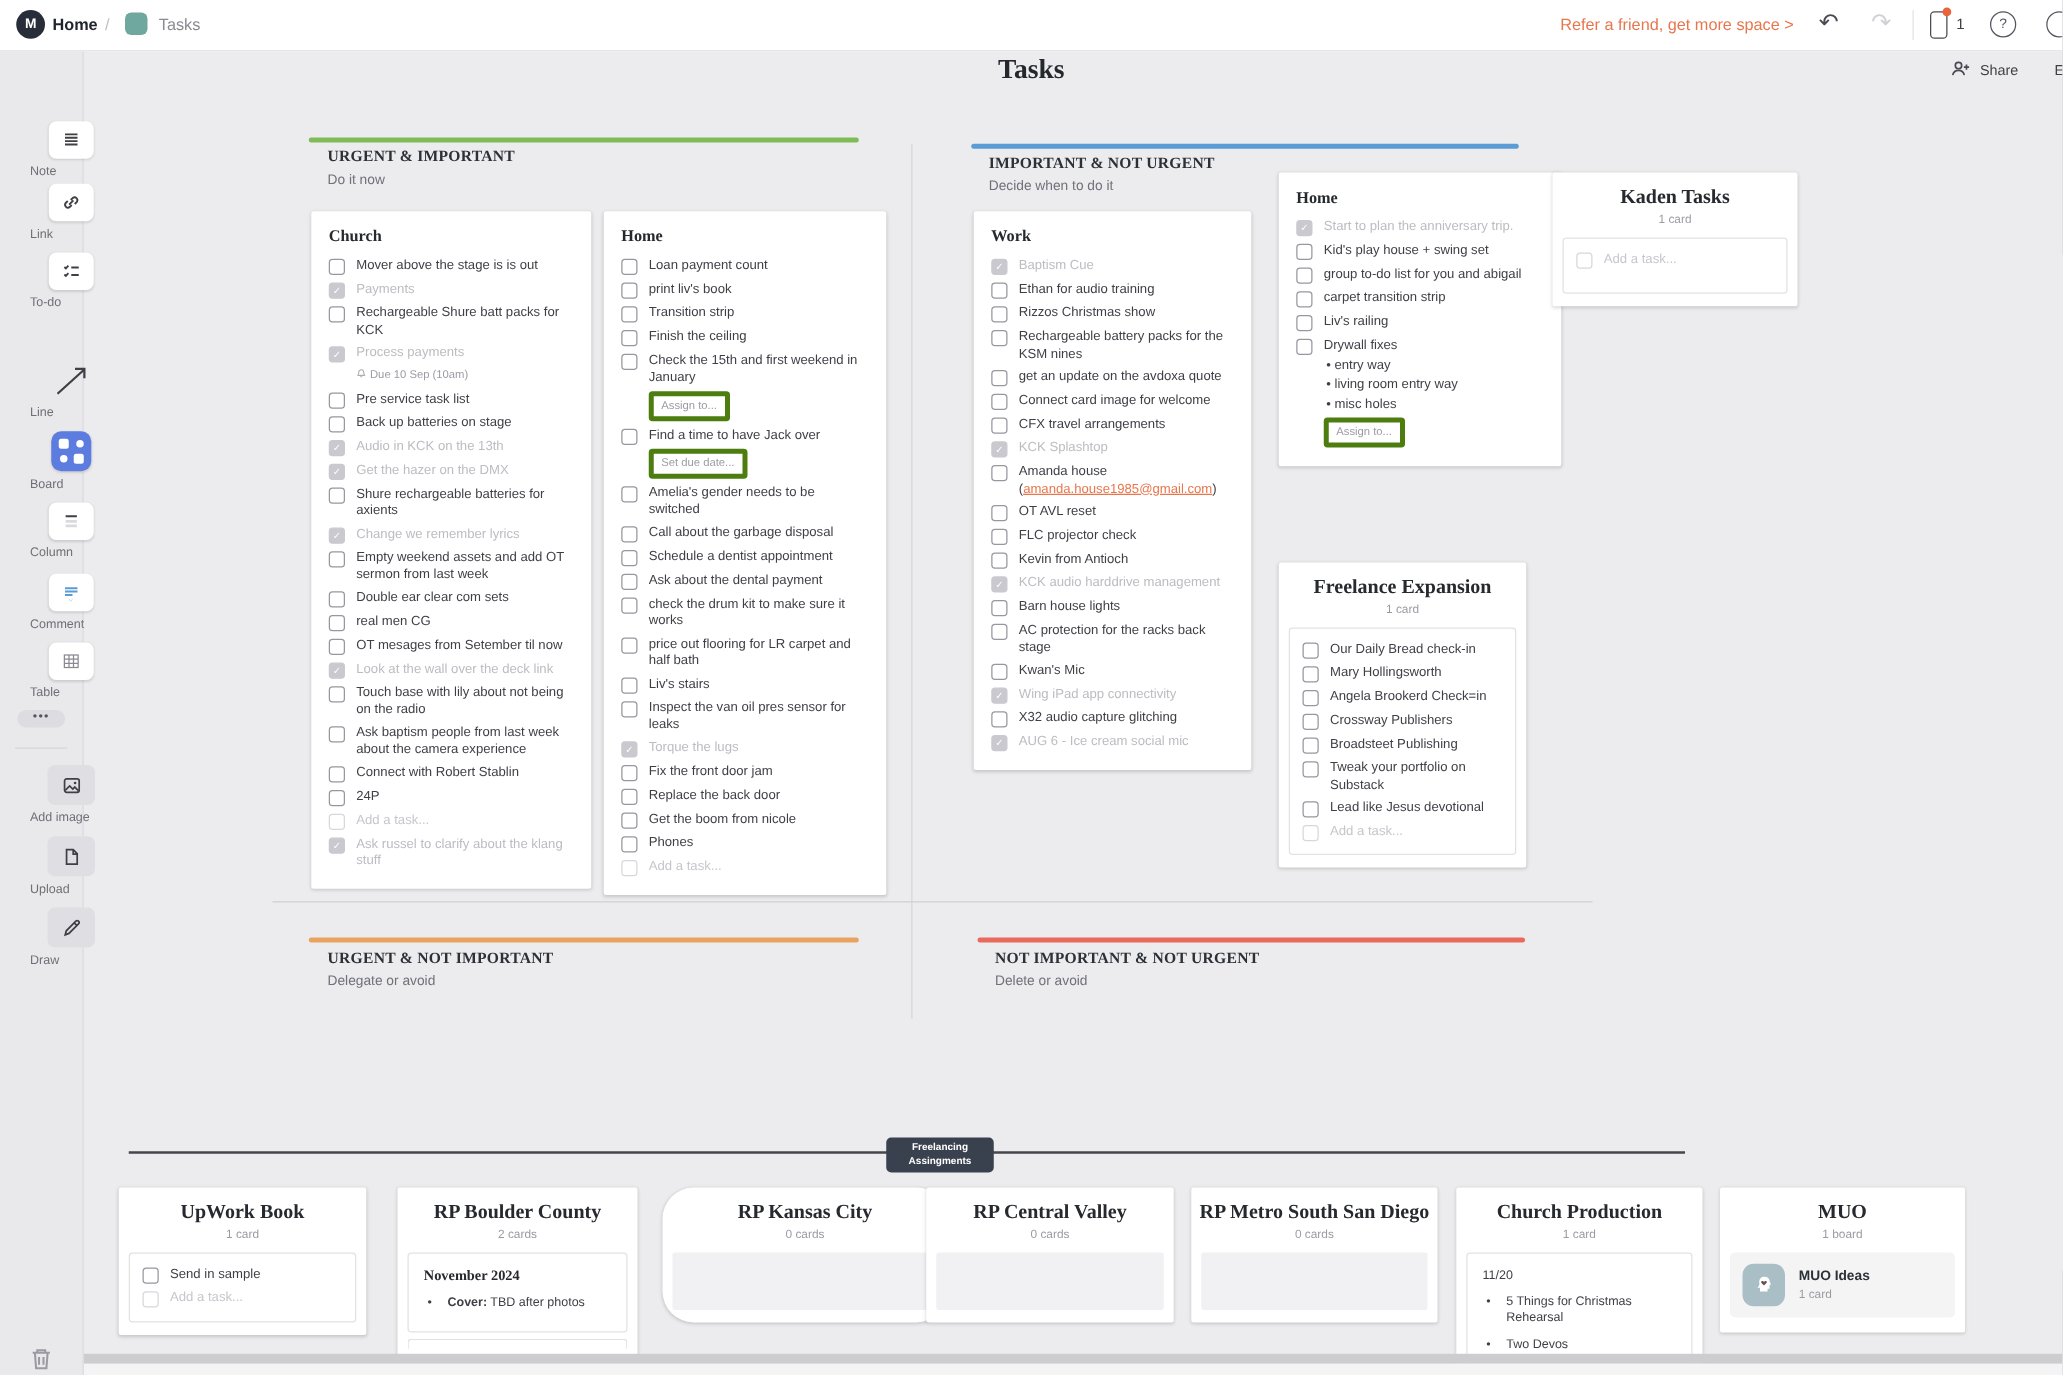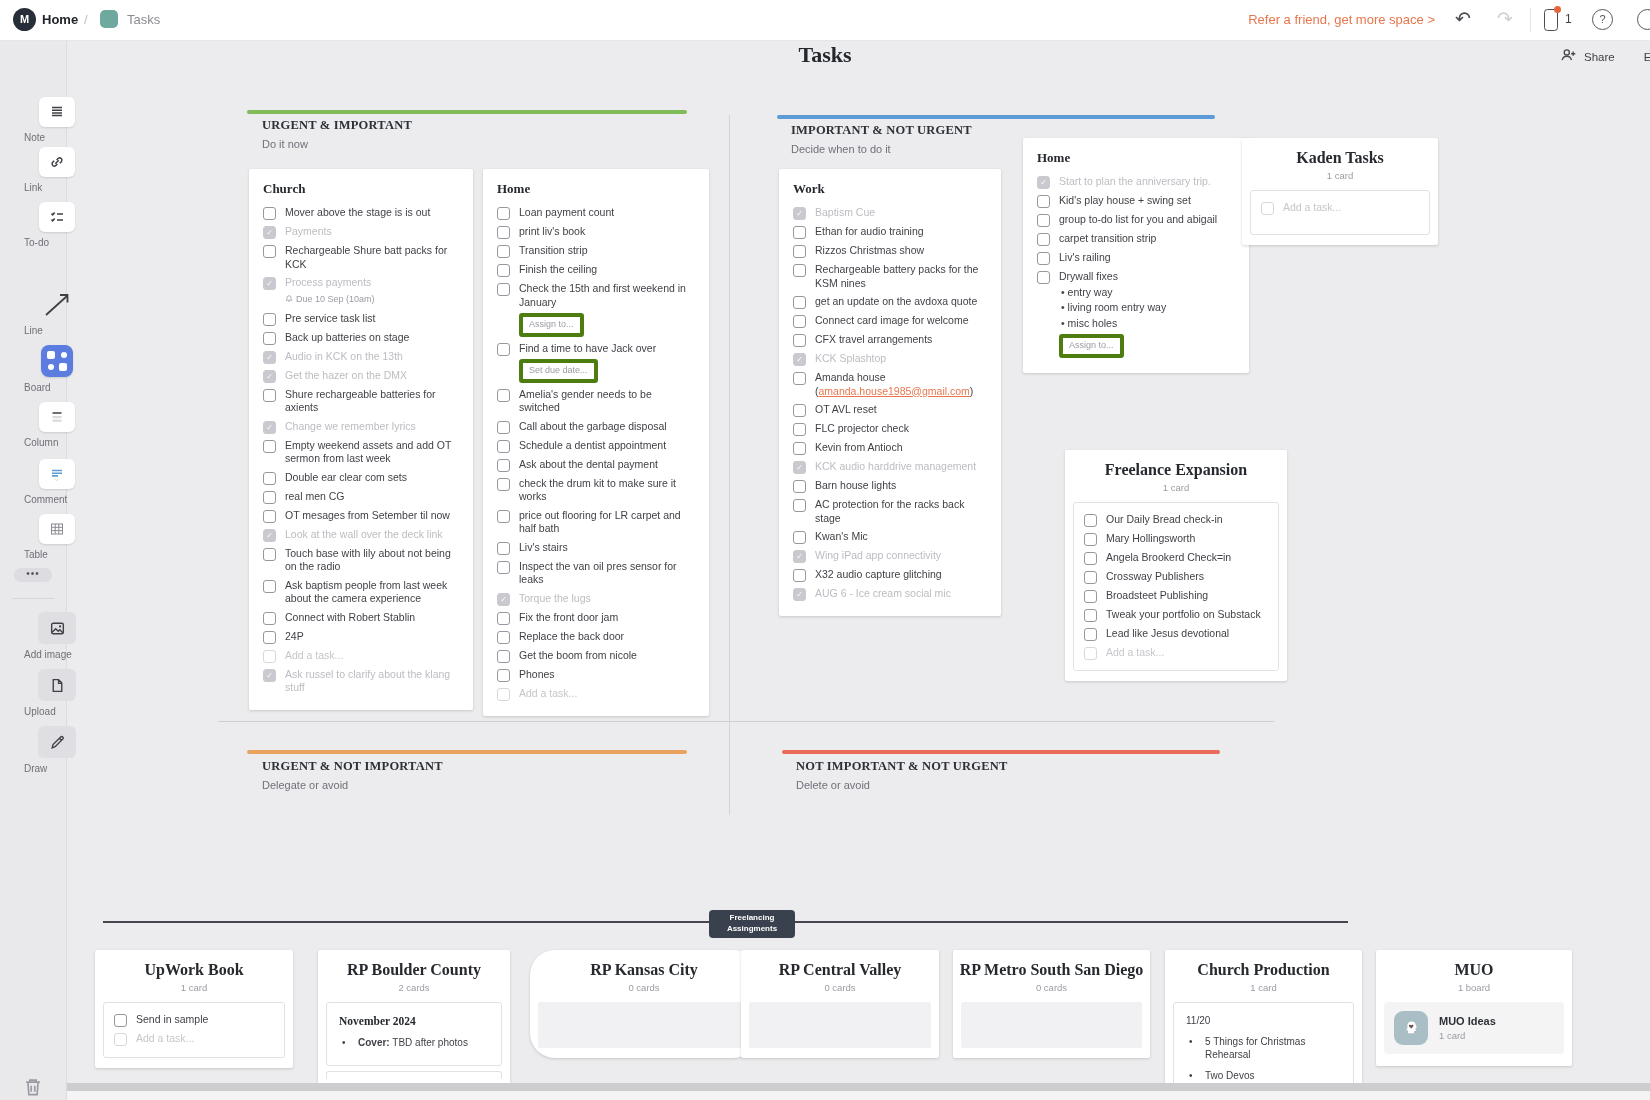--- a/index.html
+++ b/index.html
@@ -559,21 +559,21 @@
     <div class="btitle">Kaden Tasks</div>
     <div class="bcount">1 card</div>
     <div class="ibox tasks" style="padding-bottom:14px;">
         <div class="t ph">
           <span class="cb">✓</span>
           <span class="tbody"><span>Add a task...</span></span>
         </div>
       </div>
   </div>
 
-  <div class="card boardcard" style="left:1065px;top:450px;width:222px">
+  <div class="card boardcard" style="left:1023px;top:450px;width:198px">
     <div class="btitle">Freelance Expansion</div>
     <div class="bcount">1 card</div>
     <div class="ibox tasks">
         <div class="t">
           <span class="cb">✓</span>
           <span class="tbody"><span>Our Daily Bread check-in</span></span>
         </div>
         <div class="t">
           <span class="cb">✓</span>
           <span class="tbody"><span>Mary Hollingsworth</span></span>

